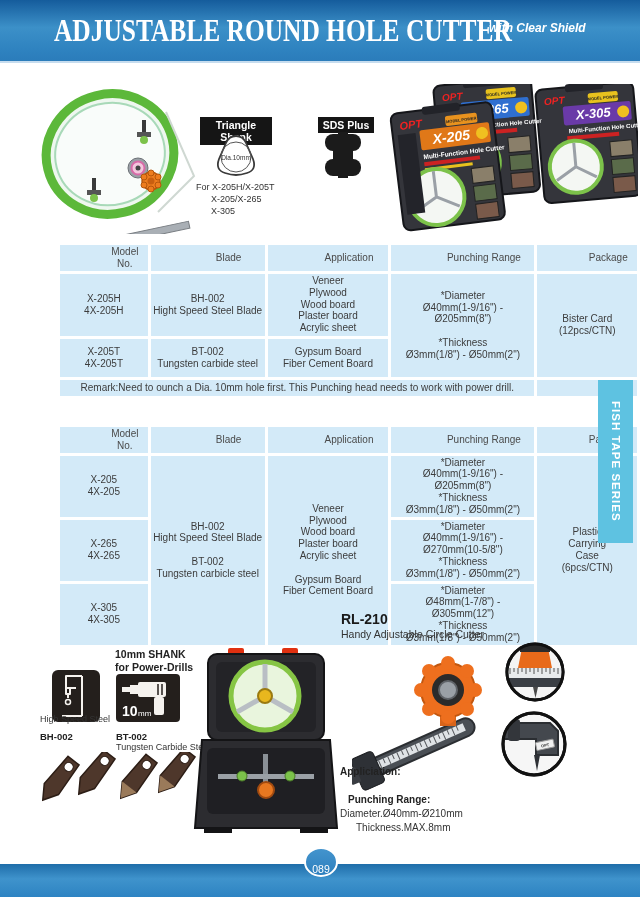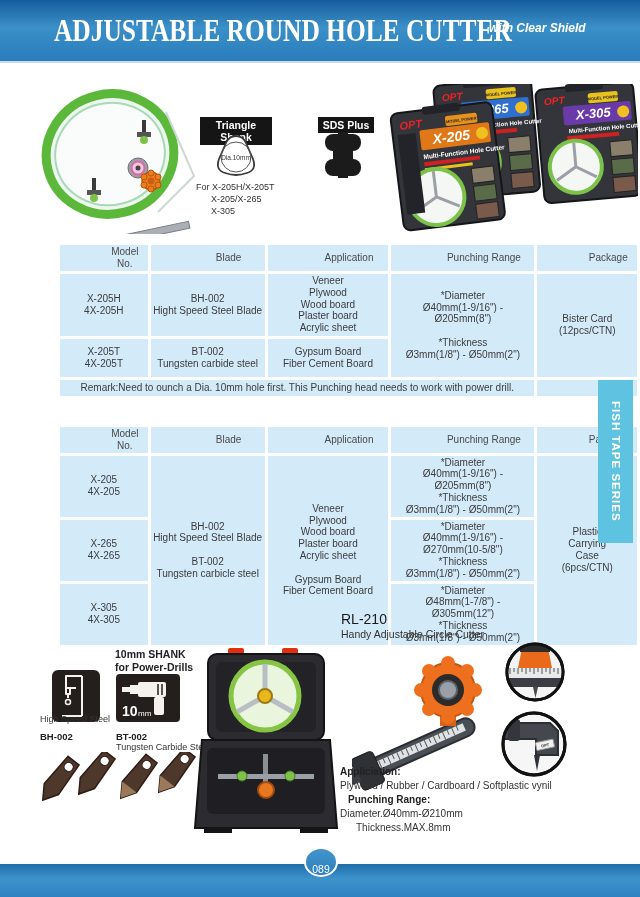--- a/index.html
+++ b/index.html
@@ -29,21 +29,21 @@
   .c1{width:58px;} .c2{width:116px;} .c3{width:104px;} .c4{width:160px;} .c5{width:70px;}
   td.remark{color:#ef9a3a;text-align:left;padding-left:6px;white-space:normal;height:14px;}
   td.empty{height:14px;}
 
   
   .side-tab{left:598px;top:380px;width:35px;height:163px;background:#5ec2e1;
     display:flex;align-items:center;justify-content:center;}
   .side-tab span{writing-mode:vertical-rl;color:#fff;font-weight:bold;font-size:11.5px;letter-spacing:1px;}
 
   
-  .rl-model{font-size:14px;font-weight:normal;color:#1a1a1a;}
+  .rl-model{font-size:14px;font-weight:bold;color:#1a1a1a;}
   .rl-name{font-size:10.5px;color:#333;}
   .acc-note{font-size:10.5px;font-weight:bold;color:#222;white-space:pre-line;line-height:1.2;}
   .acc-code{font-size:9.5px;font-weight:bold;color:#222;}
   .acc-name{font-size:9px;color:#333;}
   .app-label{font-size:10px;font-weight:bold;color:#222;}
   .app-line{font-size:10px;color:#333;}
 
   
   .footer-band{left:0;top:864px;width:640px;height:33px;
     background:linear-gradient(180deg,#1e6da9 0%,#3f93cc 45%,#2d83c2 100%);}
@@ -400,21 +400,20 @@
       <g transform="rotate(-12 44 36)">
         <rect x="36" y="32" width="18" height="8" rx="1" fill="#f0f0f0" stroke="#999"></rect>
         <text x="45" y="38" text-anchor="middle" font-size="4" font-weight="bold" fill="#333">OPT</text>
       </g>
       <polygon points="34,46 40,46 37,62" fill="#2e3136"></polygon>
     </g>
     <circle cx="34" cy="35" r="31" fill="none" stroke="#111" stroke-width="3"></circle>
   </svg>
 
   <div class="abs app-label" style="left:340px;top:766px">Appliciation:</div>
-  <div class="abs app-line" style="left:340px;top:780px">Plywood / Rubber / Cardboard / Softplastic vynil</div>
   <div class="abs app-label" style="left:348px;top:794px">Punching Range:</div>
   <div class="abs app-line" style="left:340px;top:808px">Diameter.Ø40mm-Ø210mm</div>
   <div class="abs app-line" style="left:356px;top:822px">Thickness.MAX.8mm</div>
 
   <div class="abs footer-band"></div>
   <div class="abs page-badge">
     <span>089</span>
   </div>
 
 </div>

